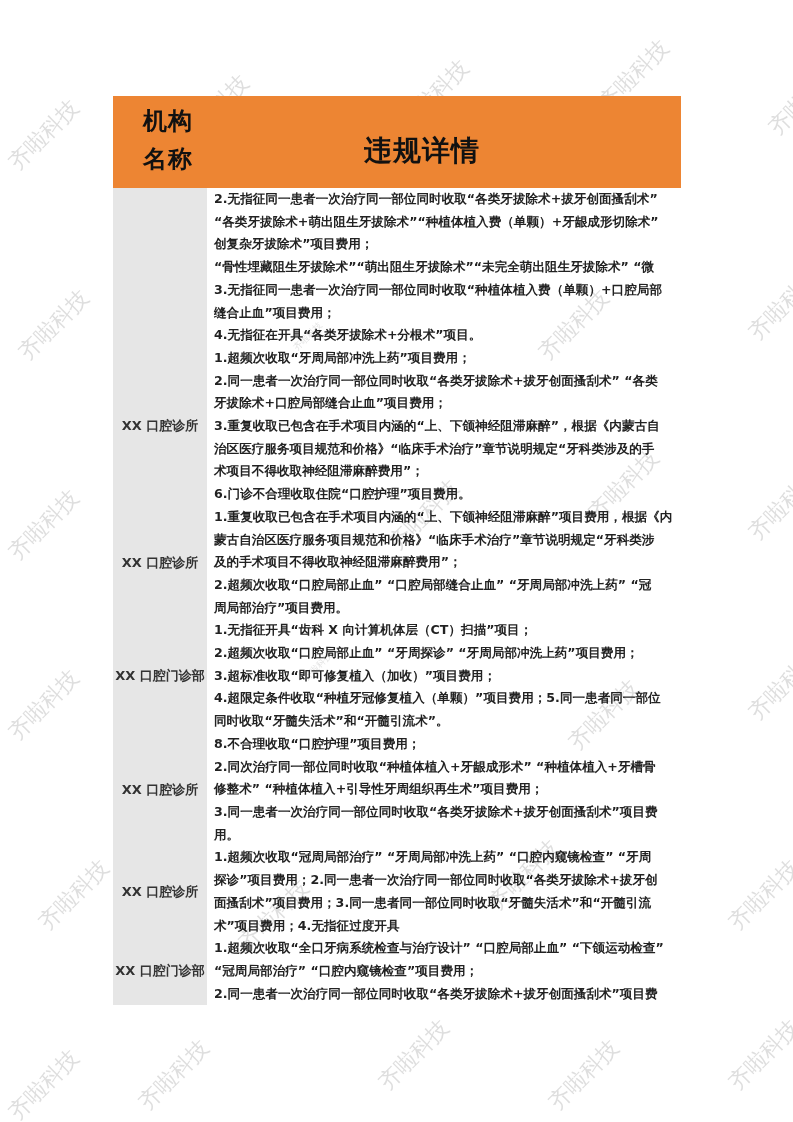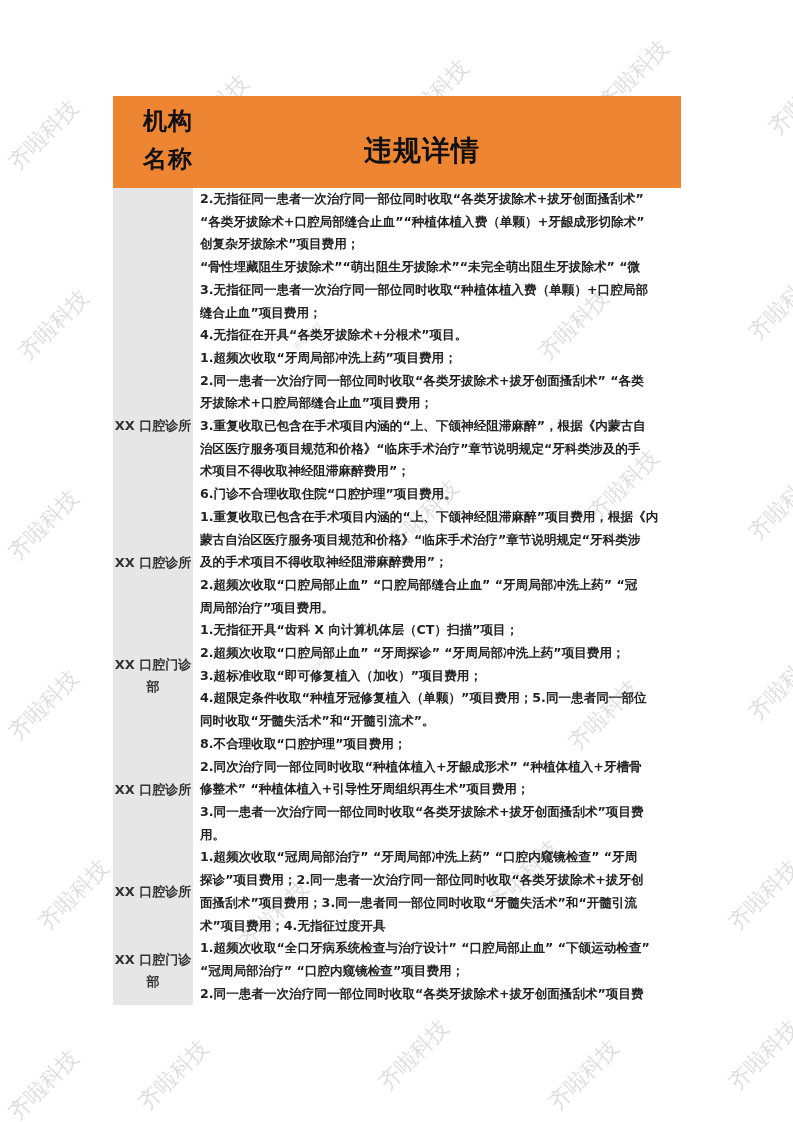--- a/index.html
+++ b/index.html
@@ -52,21 +52,21 @@
       font-weight: bold;
       color: #111;
       padding-right: 30px;
       padding-top: 18px;
       letter-spacing: 1px;
     }
     .row {
       display: flex;
     }
     .cell-name {
-      width: 80px;
+      width: 94px;
       background: #e6e6e6;
       display: flex;
       align-items: center;
       justify-content: center;
       text-align: center;
       font-size: 13px;
       font-weight: bold;
       color: #333;
       line-height: 22px;
       padding: 0 0;
@@ -143,21 +143,21 @@
         <div>名称</div>
       </div>
       <div class="col-detail">违规详情</div>
     </div>
 
     <div id="rows">
         <div class="row">
           <div class="cell-name"></div>
           <div class="cell-detail">
             <span class="line">2.无指征同一患者一次治疗同一部位同时收取“各类牙拔除术+拔牙创面搔刮术”</span>
-            <span class="line">“各类牙拔除术+口腔局部缝合止血”“种植体植入费（单颗）+牙龈成形切除术”</span>
+            <span class="line">“各类牙拔除术+萌出阻生牙拔除术”“种植体植入费（单颗）+牙龈成形切除术”</span>
             <span class="line">创复杂牙拔除术”项目费用；</span>
             <span class="line">“骨性埋藏阻生牙拔除术”“萌出阻生牙拔除术”“未完全萌出阻生牙拔除术” “微</span>
             <span class="line">3.无指征同一患者一次治疗同一部位同时收取“种植体植入费（单颗）+口腔局部</span>
             <span class="line">缝合止血”项目费用；</span>
             <span class="line">4.无指征在开具“各类牙拔除术+分根术”项目。</span>
           </div>
         </div>
         <div class="row">
           <div class="cell-name">XX 口腔诊所</div>
           <div class="cell-detail">

